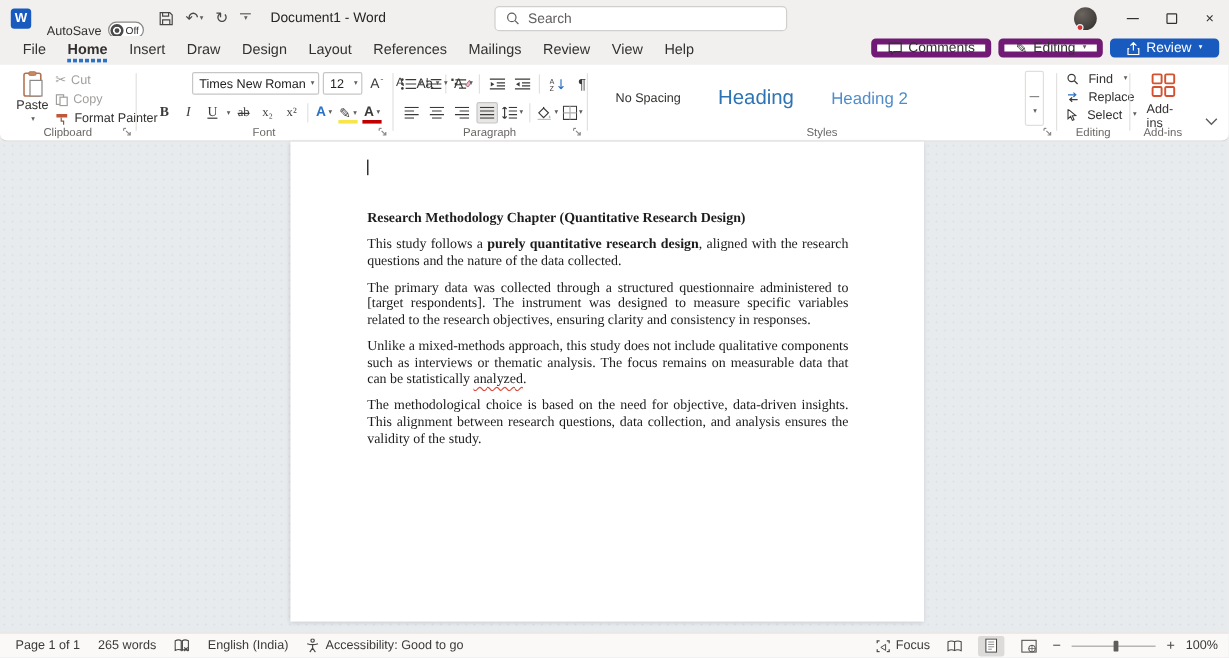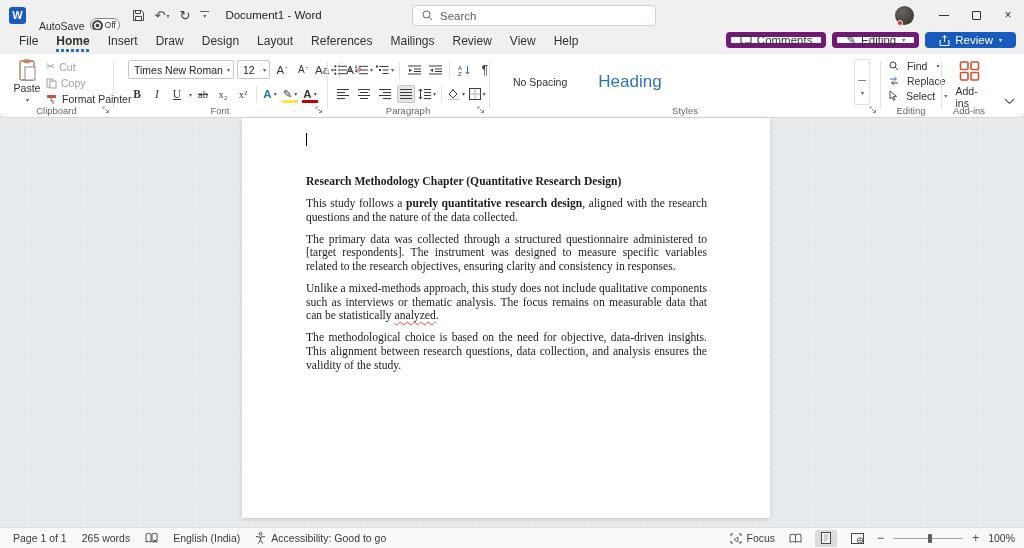--- a/index.html
+++ b/index.html
@@ -230,21 +230,21 @@
     <div class="launcher">
         <svg width="8" height="8" viewBox="0 0 8 8">
           <path d="M1 1h2M1 1v2M3 3l3.2 3.2M6.5 4v2.5H4" fill="none" stroke="#8a8886"></path>
         </svg>
       </div>
   </div>
   <div class="gsep" style="left:113px;"></div>
 
   <div class="grp" style="left:114px;width:212px;">
     <div class="fgrow1">
-      <span class="combo" style="width:106px;">
+      <span class="combo" style="width:106px;margin-left:32px;">
           <span>Times New Roman</span>
           <span class="chev-sm"></span>
         </span>
       <span class="combo" style="width:33px;">
           <span>12</span>
           <span class="chev-sm"></span>
         </span>
       <span class="iconbtn">
           <span>A</span>
           <sup style="font-size:7px;">ˆ</sup>
@@ -397,20 +397,21 @@
           <path d="M1 1h2M1 1v2M3 3l3.2 3.2M6.5 4v2.5H4" fill="none" stroke="#8a8886"></path>
         </svg>
       </div>
   </div>
   <div class="gsep" style="left:489px;"></div>
 
   <div class="grp" style="left:490px;width:390px;">
     <div class="stylerow">
       <span class="stylechip st-nospace">No Spacing</span>
       <span class="stylechip st-h1">Heading</span>
+      <span class="stylechip st-h2">Heading 2</span>
     </div>
     <div class="gal-more">
         <span class="dash"></span>
         <span class="chev-sm"></span>
       </div>
     <div class="grp-label">Styles</div>
     <div class="launcher">
         <svg width="8" height="8" viewBox="0 0 8 8">
           <path d="M1 1h2M1 1v2M3 3l3.2 3.2M6.5 4v2.5H4" fill="none" stroke="#8a8886"></path>
         </svg>

